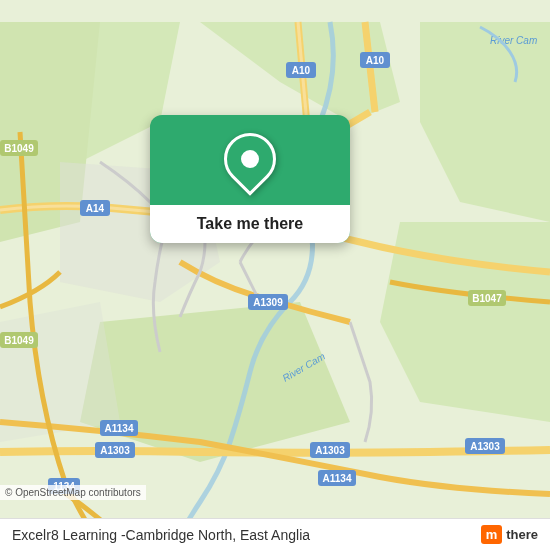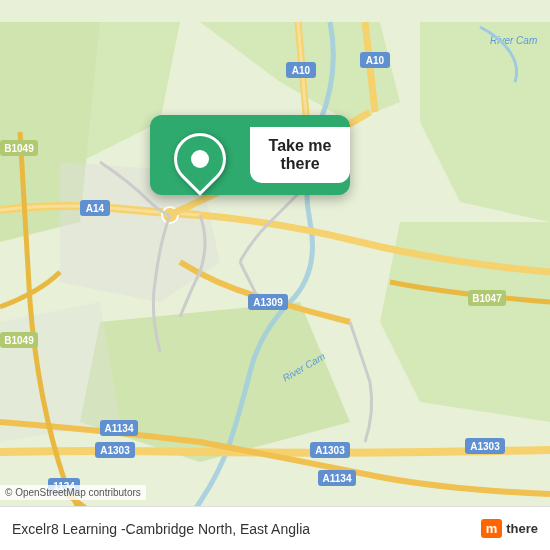--- a/index.html
+++ b/index.html
@@ -33,21 +33,21 @@
       bottom: 0;
       left: 0;
       right: 0;
       background: white;
       padding: 8px 12px;
       display: flex;
       align-items: center;
       justify-content: space-between;
       border-top: 1px solid #ddd;
       z-index: 100;
-      height: 44px;
+      height: 32px;
     }
 
     #location-text {
       font-size: 14px;
       color: #333;
       font-weight: 500;
     }
 
     #moovit-logo {
       display: flex;
@@ -88,23 +88,24 @@
       position: absolute;
       top: 115px;
       left: 150px;
       width: 200px;
       background: #2eaa6e;
       border-radius: 12px;
       padding: 0;
       z-index: 50;
       box-shadow: 0 4px 12px rgba(0,0,0,0.3);
       display: flex;
-      flex-direction: row;
+      flex-direction: column;
       align-items: center;
       overflow: visible;
+      gap: 10px;
     }
 
     #popup-icon-area {
       width: 100%;
       display: flex;
       justify-content: center;
       padding: 18px 0 10px 0;
     }
 
     .location-pin {

